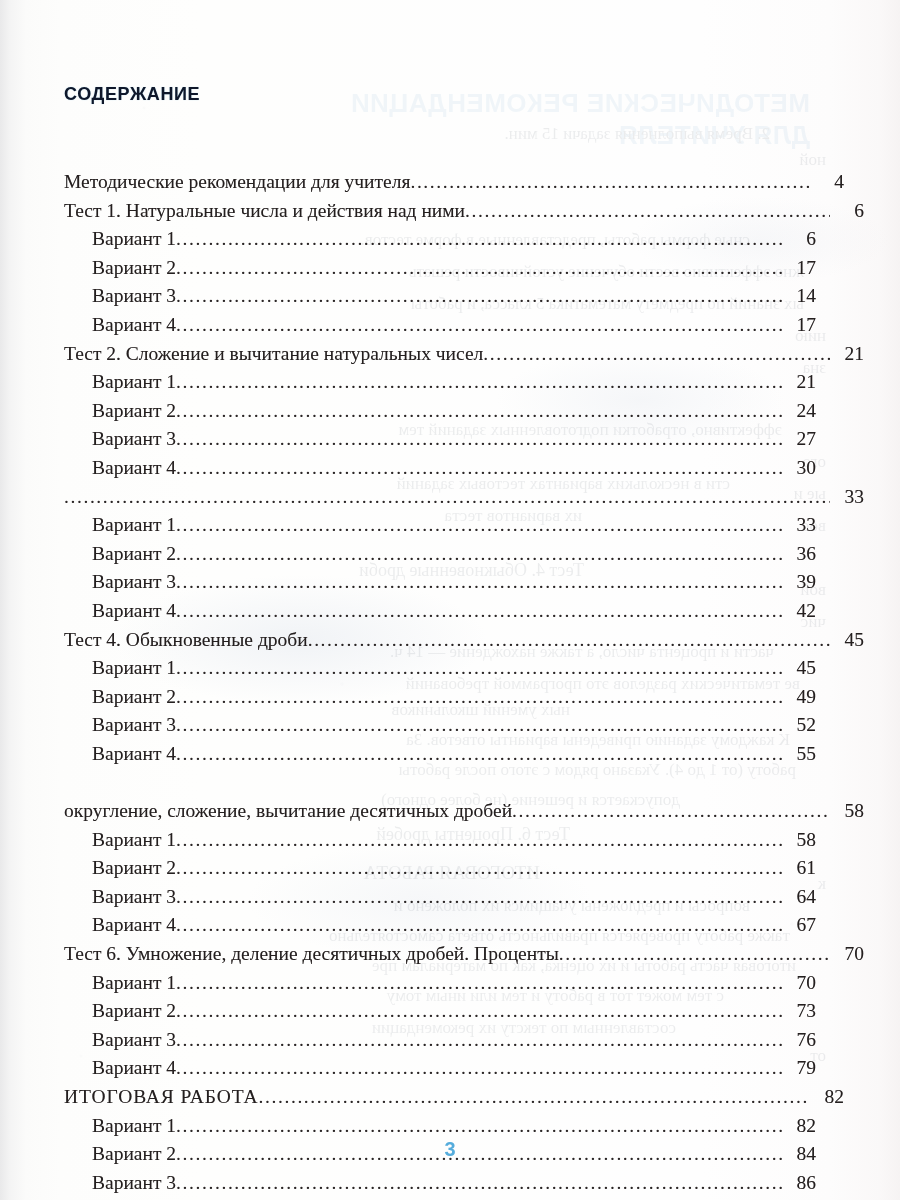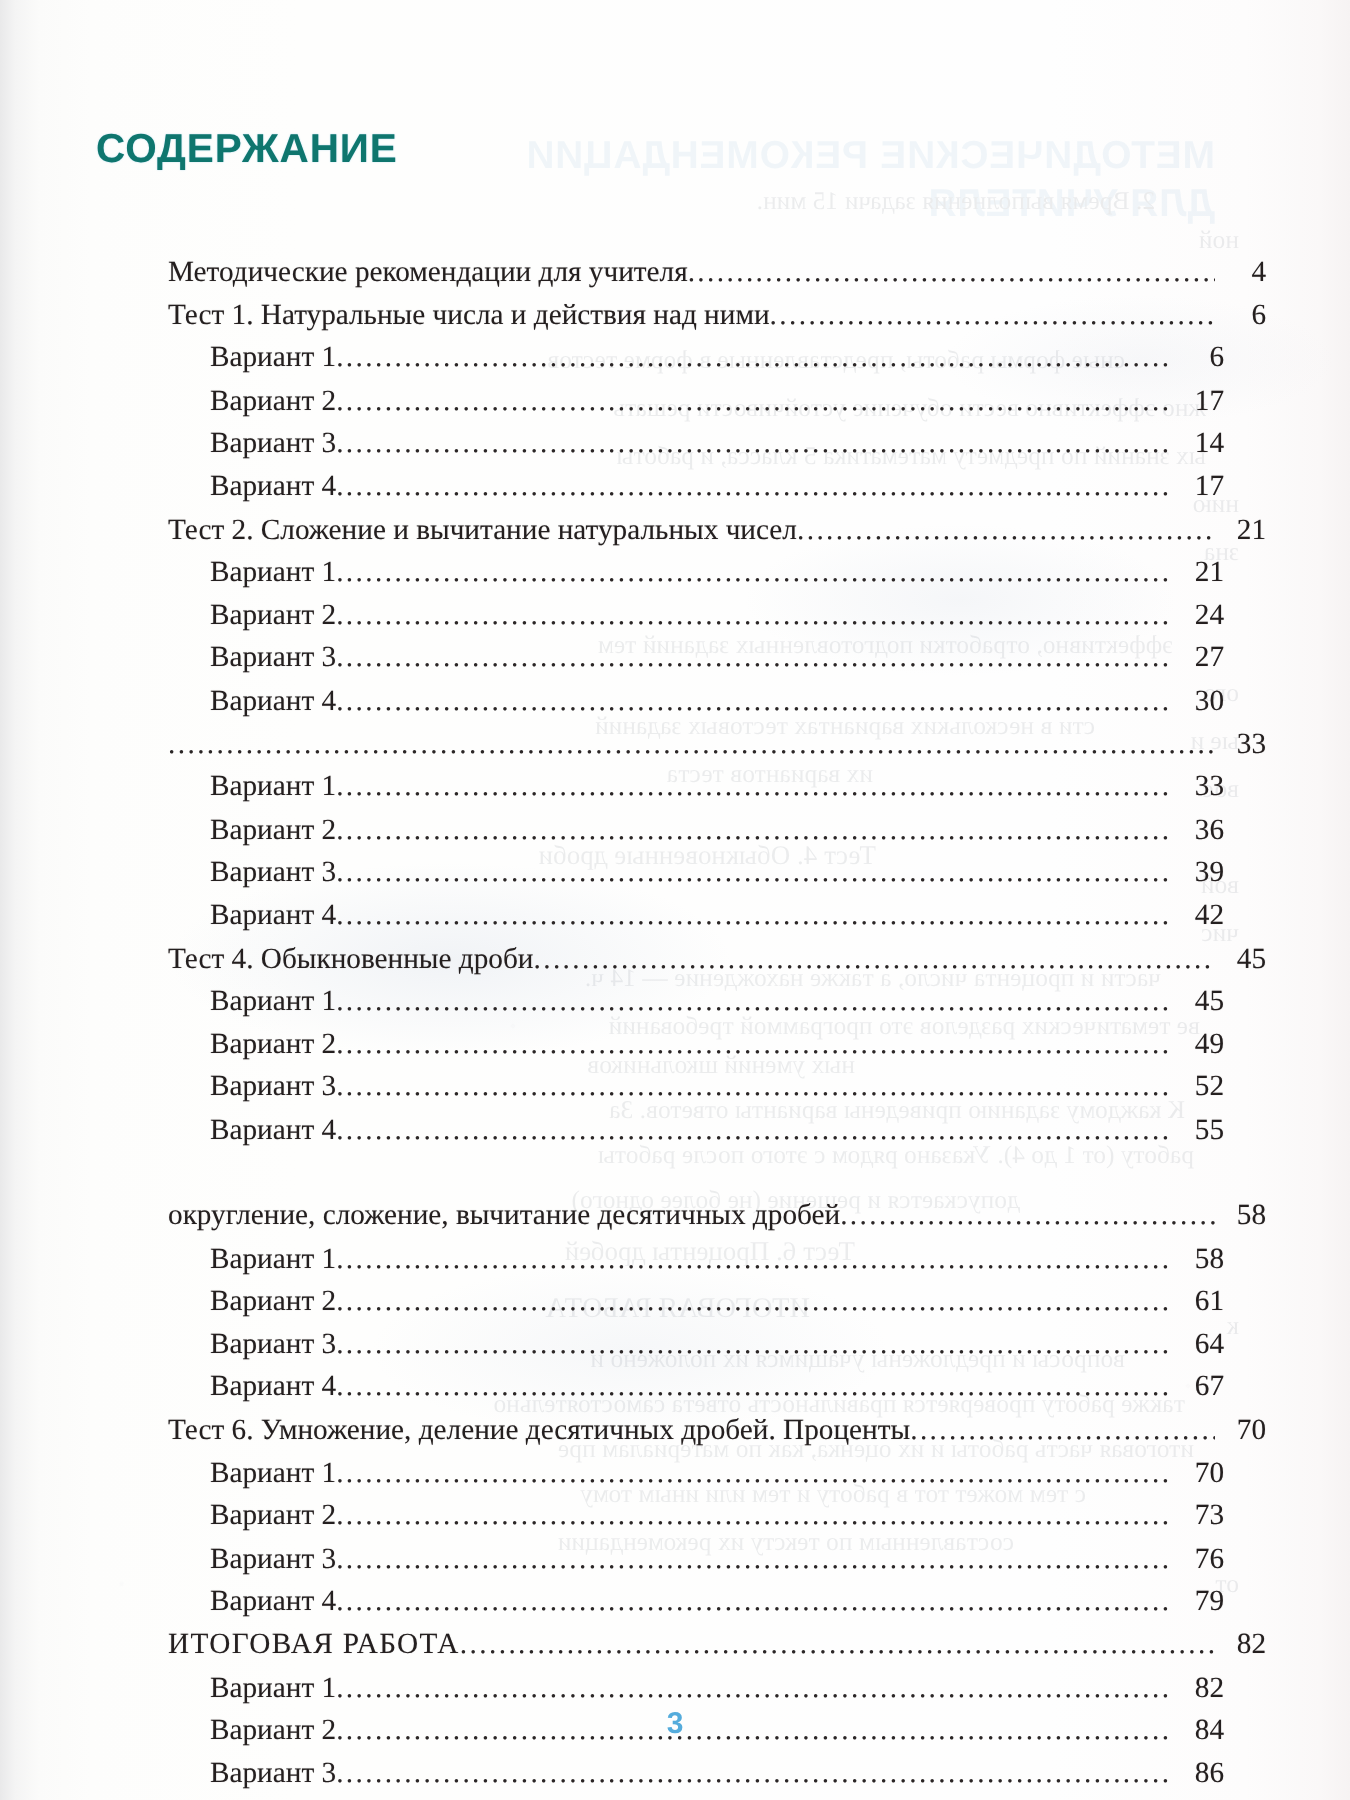--- a/index.html
+++ b/index.html
@@ -80,42 +80,41 @@
     position: absolute;
     inset: 0;
   }
 
   #toc-title {
     position: absolute;
     left: 64px;
     top: 84px;
     font-family: "Liberation Sans", "DejaVu Sans", sans-serif;
     font-weight: bold;
-    font-size: 27px;
+    font-size: 18px;
     letter-spacing: .6px;
-    color: #0f766e;
+    color: #0f172a;
     text-shadow: 0 0 1px rgba(62,163,214,.45);
   }
 
   #toc-list {
     position: absolute;
     left: 0;
     top: 168px;
     width: 900px;
   }
 
   .toc-row {
     display: flex;
     align-items: flex-end;
     height: 28.6px;
     color: #241f1f;
     font-size: 19.5px;
     line-height: 28.6px;
     white-space: nowrap;
-    margin-left: 48px;
   }
 
   .toc-label {
     flex: 0 0 auto;
     text-shadow: 0 0 .6px rgba(36,31,31,.35);
   }
 
   .toc-leader {
     flex: 1 1 auto;
     overflow: hidden;
@@ -136,21 +135,21 @@
   .toc-page {
     flex: 0 0 auto;
     text-align: right;
     min-width: 30px;
     padding-left: 4px;
     text-shadow: 0 0 .6px rgba(36,31,31,.35);
   }
 
   
   .lvl-top   { padding-left: 64px; padding-right: 56px; }
-  .lvl-test  { padding-left: 64px; padding-right: 56px; }
+  .lvl-test  { padding-left: 64px; padding-right: 36px; }
   .lvl-var   { padding-left: 92px; padding-right: 84px; }
   .lvl-caps  { padding-left: 64px; padding-right: 56px; }
 
   .caps { letter-spacing: .9px; }
 
   
   .toc-row.wrap-first {
     height: 28.6px;
   }
   .toc-row.wrap-first .toc-leader::after { content: ""; }

